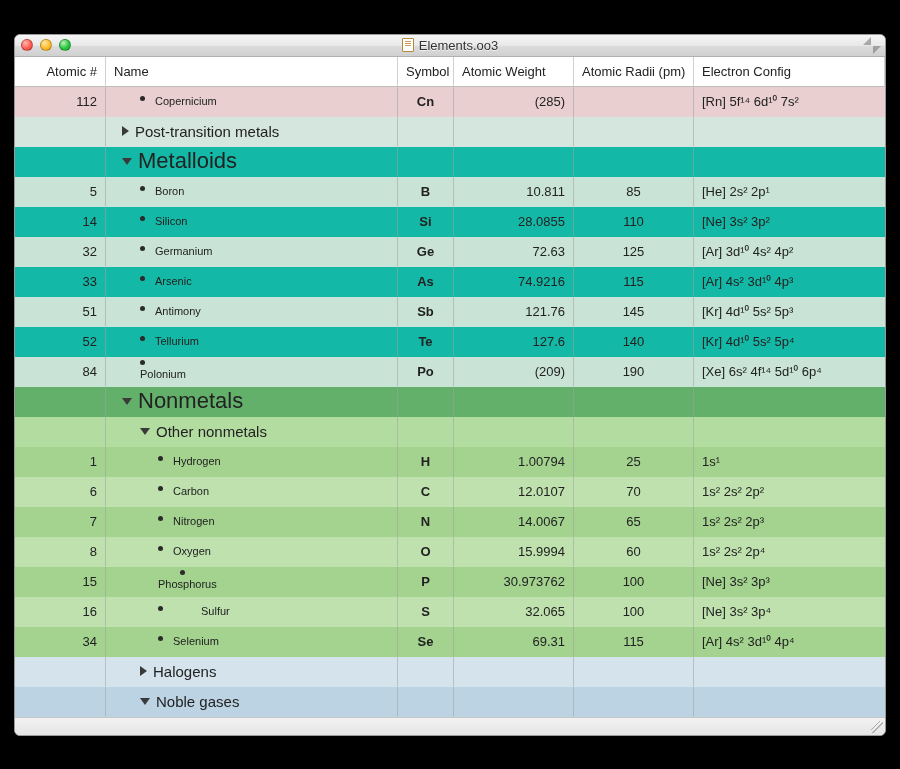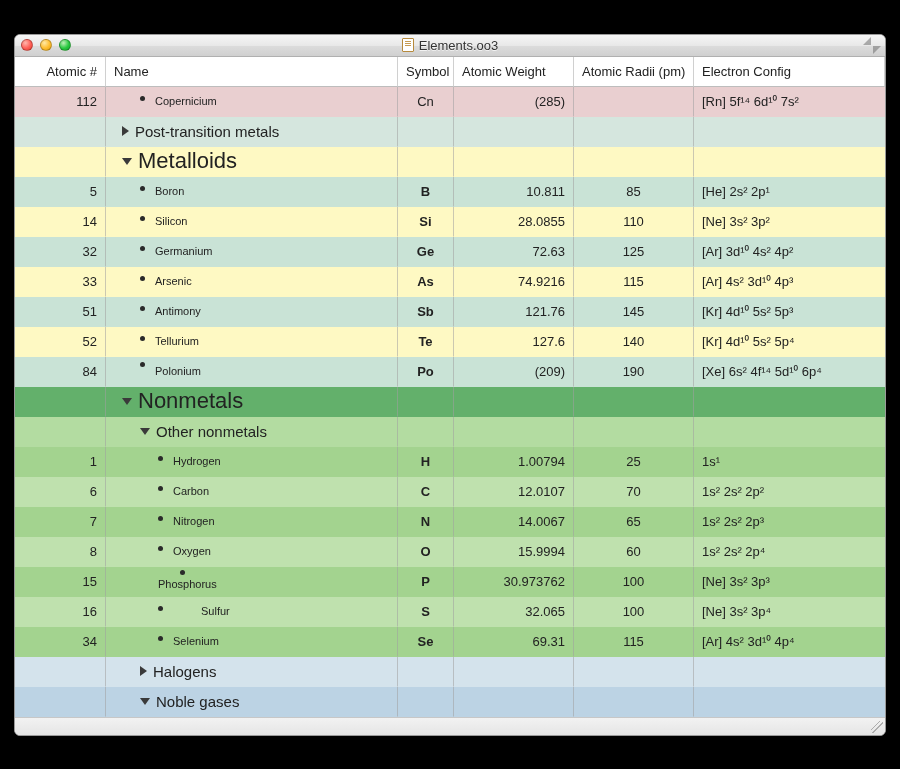--- a/index.html
+++ b/index.html
@@ -104,21 +104,21 @@
   .group-big { font-size: 22px; font-weight: 400; }
   .subgroup { font-size: 15px; font-weight: 500; }
   .leaf { font-size: 11px; }
 
   .ind-1 { padding-left: 12px; }
   .ind-2 { padding-left: 30px; }
   .ind-3 { padding-left: 48px; }
 
   .bg-pink   { background: #e9cfd0; }
   .bg-teal0  { background: #d5e6de; }
-  .bg-teal1  { background: #fef9c3; }
+  .bg-teal1  { background: #14b8a6; }
   .bg-teal2  { background: #c9e3d6; }
   .bg-green0 { background: #63b06b; }
   .bg-green1 { background: #b3dca1; }
   .bg-green2 { background: #a3d38f; }
   .bg-green3 { background: #bfe1ae; }
   .bg-blue0  { background: #d4e3ec; }
   .bg-blue1  { background: #bcd3e4; }
 
   .scroll-area {
     max-height: 100%;
@@ -164,21 +164,21 @@
         <div class="cell">Atomic Weight</div>
         <div class="cell">Atomic Radii (pm)</div>
         <div class="cell">Electron Config</div>
       </div>
     <div class="row"><div class="cell gutter bg-pink"></div><div class="cell num bg-pink">112</div><div class="cell namecell bg-pink">
             <span class="ind-2" style="display:inline-flex;align-items:center;">
               <span class="bullet"></span>
               <span class="leaf">Copernicium</span>
             </span>
           </div><div class="cell center bg-pink">
-            <b style="font-weight:400">Cn</b>
+            <b style="font-weight:700">Cn</b>
           </div><div class="cell num bg-pink">(285)</div><div class="cell center bg-pink"></div><div class="cell  bg-pink">[Rn] 5f¹⁴ 6d¹⁰ 7s²</div></div>
         <div class="row"><div class="cell gutter bg-teal0"></div><div class="cell num bg-teal0"></div><div class="cell namecell bg-teal0">
             <span class="ind-1" style="display:inline-flex;align-items:center;">
               <span class="disclosure right"></span>
               <span class="subgroup">Post-transition metals</span>
             </span>
           </div><div class="cell center bg-teal0">
             <b style="font-weight:600"></b>
           </div><div class="cell num bg-teal0"></div><div class="cell center bg-teal0"></div><div class="cell  bg-teal0"></div></div>
         <div class="row"><div class="cell gutter bg-teal1"></div><div class="cell num bg-teal1"></div><div class="cell namecell bg-teal1">
@@ -231,21 +231,21 @@
           </div><div class="cell num bg-teal2">121.76</div><div class="cell center bg-teal2">145</div><div class="cell  bg-teal2">[Kr] 4d¹⁰ 5s² 5p³</div></div>
         <div class="row"><div class="cell gutter bg-teal1"></div><div class="cell num bg-teal1">52</div><div class="cell namecell bg-teal1">
             <span class="ind-2" style="display:inline-flex;align-items:center;">
               <span class="bullet"></span>
               <span class="leaf">Tellurium</span>
             </span>
           </div><div class="cell center bg-teal1">
             <b style="font-weight:600">Te</b>
           </div><div class="cell num bg-teal1">127.6</div><div class="cell center bg-teal1">140</div><div class="cell  bg-teal1">[Kr] 4d¹⁰ 5s² 5p⁴</div></div>
         <div class="row"><div class="cell gutter bg-teal2"></div><div class="cell num bg-teal2">84</div><div class="cell namecell bg-teal2">
-            <span class="ind-2" style="display:inline-flex;align-items:flex-start;">
+            <span class="ind-2" style="display:inline-flex;align-items:flex-start;flex-direction:column;">
               <span class="bullet"></span>
               <span class="leaf">Polonium</span>
             </span>
           </div><div class="cell center bg-teal2">
             <b style="font-weight:600">Po</b>
           </div><div class="cell num bg-teal2">(209)</div><div class="cell center bg-teal2">190</div><div class="cell  bg-teal2">[Xe] 6s² 4f¹⁴ 5d¹⁰ 6p⁴</div></div>
         <div class="row"><div class="cell gutter bg-green0"></div><div class="cell num bg-green0"></div><div class="cell namecell bg-green0">
             <span class="ind-1" style="display:inline-flex;align-items:center;">
               <span class="disclosure down"></span>
               <span class="group-big">Nonmetals</span>

